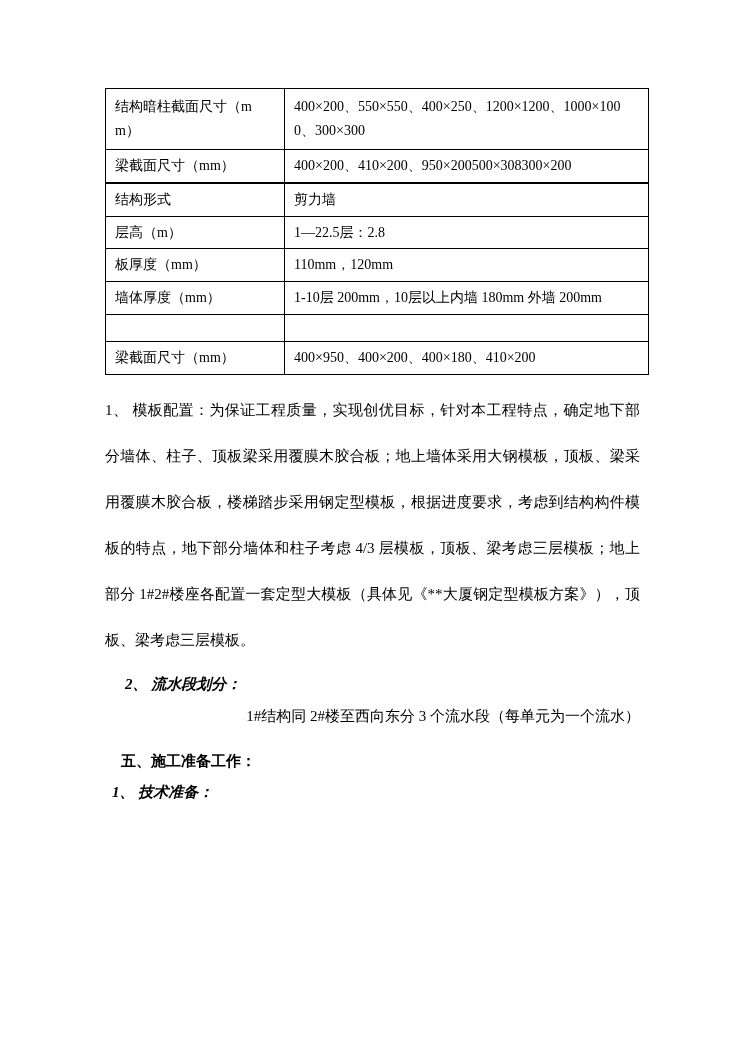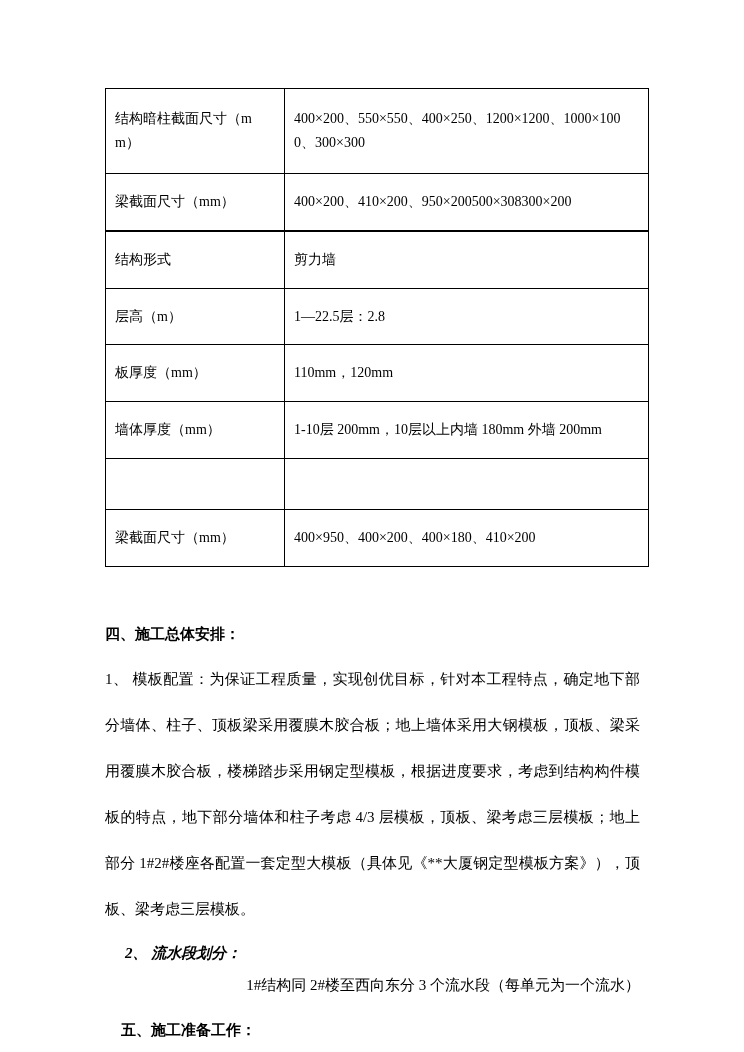--- a/index.html
+++ b/index.html
@@ -23,21 +23,21 @@
   }
   table.doc-table {
     border-collapse: collapse;
     width: 533px;
     table-layout: fixed;
   }
   table.doc-table td {
     border: 1px solid #000;
     font-size: 14px;
     line-height: 1.7;
-    padding: 16px 9px;
+    padding: 4px 9px;
     vertical-align: middle;
     word-break: break-all;
   }
   td.cell-label { width: 160px; }
   td.cell-value { width: 345px; }
   .row-tall td { height: 52px; }
   .row-std td  { height: 22px; }
   .row-empty td { height: 18px; }
 
   .heading {
@@ -113,21 +113,20 @@
         <td class="cell-label"></td>
         <td class="cell-value"></td>
       </tr>
       <tr class="row-std">
         <td class="cell-label">梁截面尺寸（mm）</td>
         <td class="cell-value">400×950、400×200、400×180、410×200</td>
       </tr>
     </tbody>
   </table>
 
-  <p class="heading" id="h-sec4">四、施工总体安排：</p>
 
   <p class="body-para" id="para-config">1、 模板配置：为保证工程质量，实现创优目标，针对本工程特点，确定地下部分墙体、柱子、顶板梁采用覆膜木胶合板；地上墙体采用大钢模板，顶板、梁采用覆膜木胶合板，楼梯踏步采用钢定型模板，根据进度要求，考虑到结构构件模板的特点，地下部分墙体和柱子考虑 4/3 层模板，顶板、梁考虑三层模板；地上部分 1#2#楼座各配置一套定型大模板（具体见《**大厦钢定型模板方案》），顶板、梁考虑三层模板。</p>
 
   <p class="heading h-sub h-italic" id="h-flow">2、 流水段划分：</p>
 
   <p class="body-para" id="para-flow">1#结构同 2#楼至西向东分 3 个流水段（每单元为一个流水）</p>
 
   <p class="heading" id="h-sec5">五、施工准备工作：</p>
 
   <p class="heading h-sub h-italic" id="h-tech">1、    技术准备：</p>

